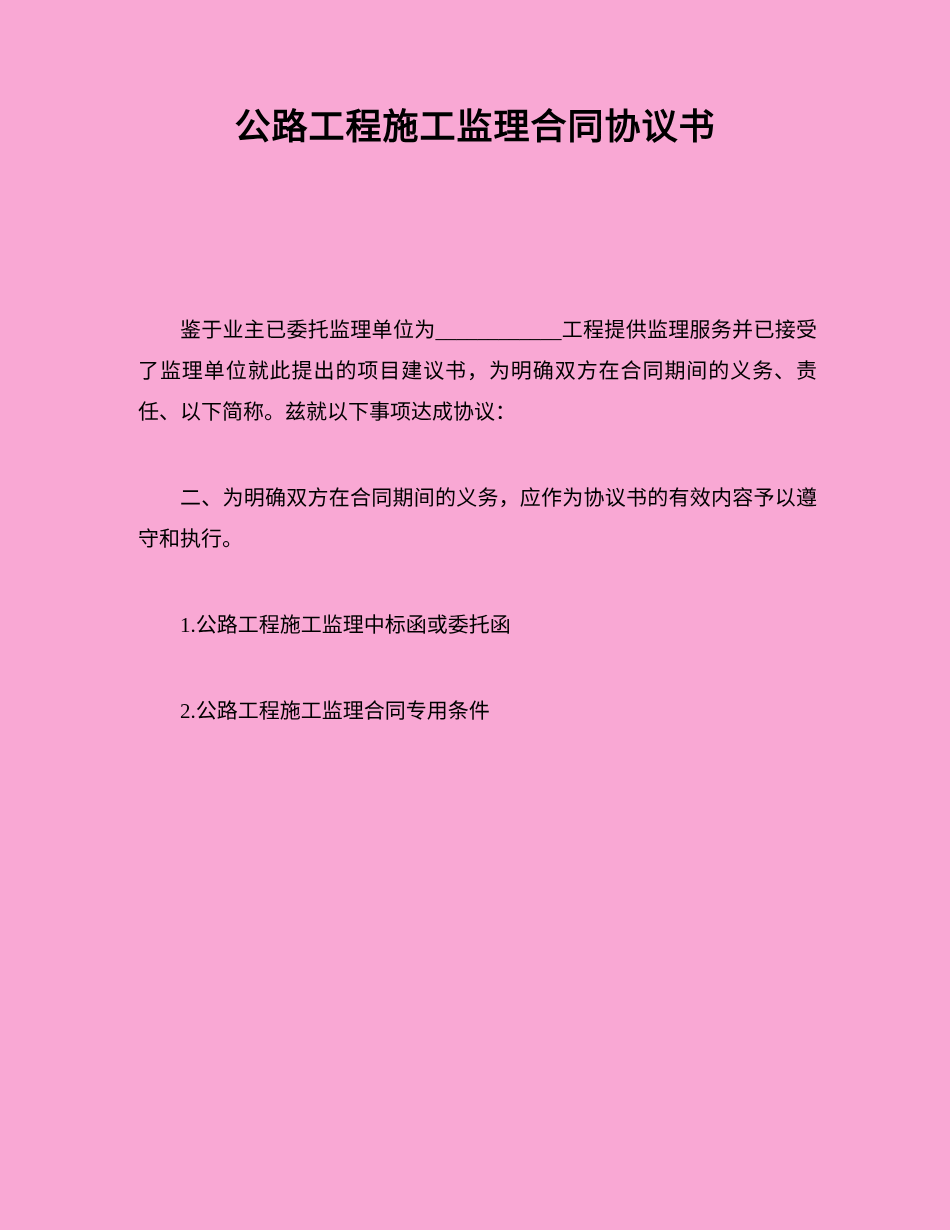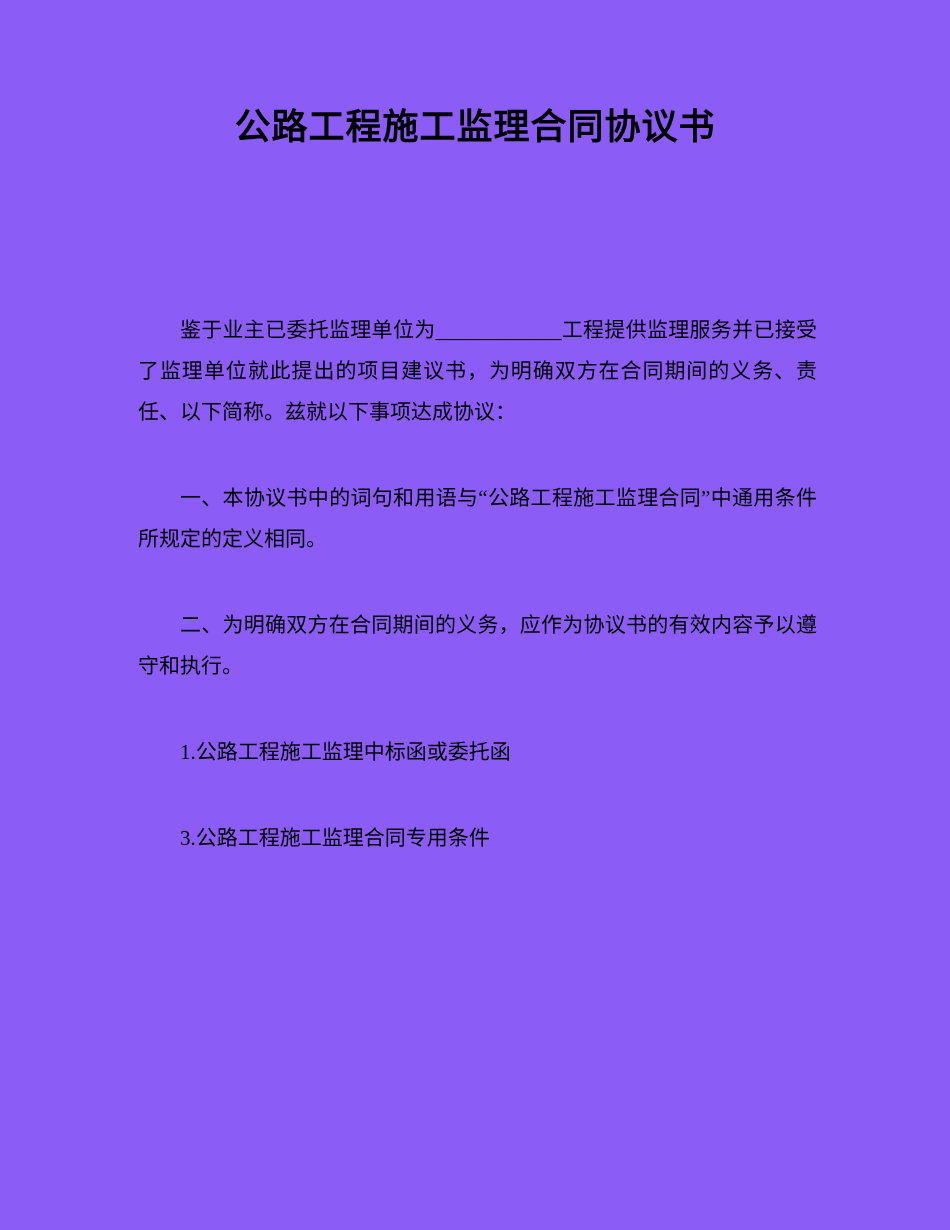--- a/index.html
+++ b/index.html
@@ -12,21 +12,21 @@
 
   body {
     color: #000000;
     font-family: "Liberation Serif", "DejaVu Serif", serif;
   }
 
   .page {
     position: relative;
     width: 950px;
     height: 1230px;
-    background: #8b5cf6;
+    background: #f9a8d4;
     overflow: hidden;
   }
 
   .doc-title {
     margin-top: 102px;
     font-family: "DejaVu Sans", "Liberation Sans", sans-serif;
     font-weight: 700;
     font-size: 36px;
     line-height: 50px;
     text-align: center;
@@ -56,23 +56,22 @@
 
 <div class="page">
 
   <h1 class="doc-title">公路工程施工监理合同协议书</h1>
 
   <div class="doc-body">
 
 
     <p>鉴于业主已委托监理单位为____________工程提供监理服务并已接受了监理单位就此提出的项目建议书，为明确双方在合同期间的义务、责任、以下简称。兹就以下事项达成协议：</p>
 
-    <p>一、本协议书中的词句和用语与“公路工程施工监理合同”中通用条件所规定的定义相同。</p>
 
     <p>二、为明确双方在合同期间的义务，应作为协议书的有效内容予以遵守和执行。</p>
 
     <p>1.公路工程施工监理中标函或委托函</p>
 
 
-    <p>3.公路工程施工监理合同专用条件</p>
+    <p>2.公路工程施工监理合同专用条件</p>
 
   </div>
 </div>
 
 </body></html>

